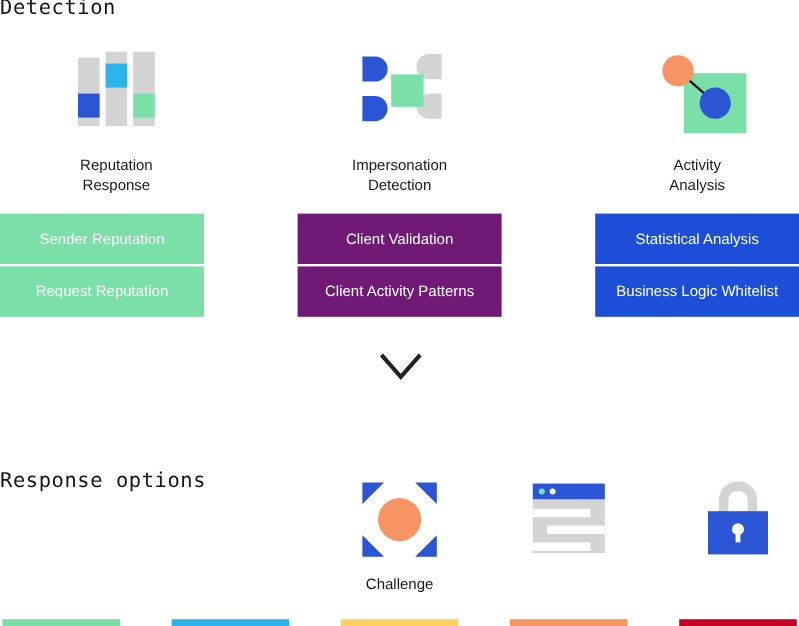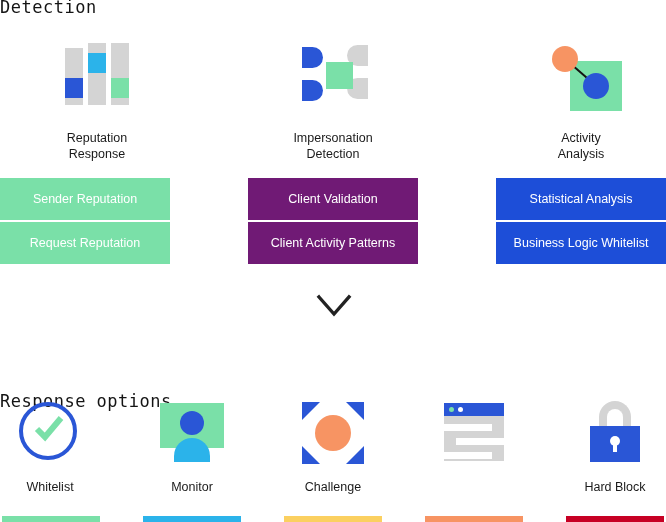--- a/index.html
+++ b/index.html
@@ -397,38 +397,21 @@
 </div>
 
 <svg id="flow-chevron" viewBox="0 0 36 28">
   <polyline points="3,5 18,22 33,5" fill="none" stroke="#222222" stroke-width="3.4" stroke-linecap="square" stroke-linejoin="miter"></polyline>
 </svg>
 
 <div id="response-title" class="section-title">Response options</div>
 
 <div class="resp-row">
 
-  <div class="resp-col r0">
-    <div class="resp-icon">
-      <div class="wl-ring"></div>
-      <svg class="wl-check" viewBox="0 0 30 30">
-        <polyline points="3,15 11,23 27,4" fill="none" stroke="#7ae0a8" stroke-width="6" stroke-linecap="butt" stroke-linejoin="miter"></polyline>
-      </svg>
-    </div>
-    <div class="resp-label">Whitelist</div>
-  </div>
-
-  <div class="resp-col r1">
-    <div class="resp-icon">
-      <div class="mon-screen"></div>
-      <div class="mon-head"></div>
-      <div class="mon-body"></div>
-    </div>
-    <div class="resp-label">Monitor</div>
-  </div>
+
 
   <div class="resp-col r2">
     <div class="resp-icon">
       <div class="ch-corner tl"></div>
       <div class="ch-corner tr"></div>
       <div class="ch-corner bl"></div>
       <div class="ch-corner br"></div>
       <div class="ch-dot"></div>
     </div>
     <div class="resp-label">Challenge</div>
@@ -446,21 +429,20 @@
     </div>
   </div>
 
   <div class="resp-col r4">
     <div class="resp-icon">
       <div class="hb-shackle"></div>
       <div class="hb-body"></div>
       <div class="hb-keyhole"></div>
       <div class="hb-keystem"></div>
     </div>
-    <div class="resp-label">Hard Block</div>
   </div>
 </div>
 
 <div class="bottom-bar b0"></div>
 <div class="bottom-bar b1"></div>
 <div class="bottom-bar b2"></div>
 <div class="bottom-bar b3"></div>
 <div class="bottom-bar b4"></div>
 
 </body></html>

